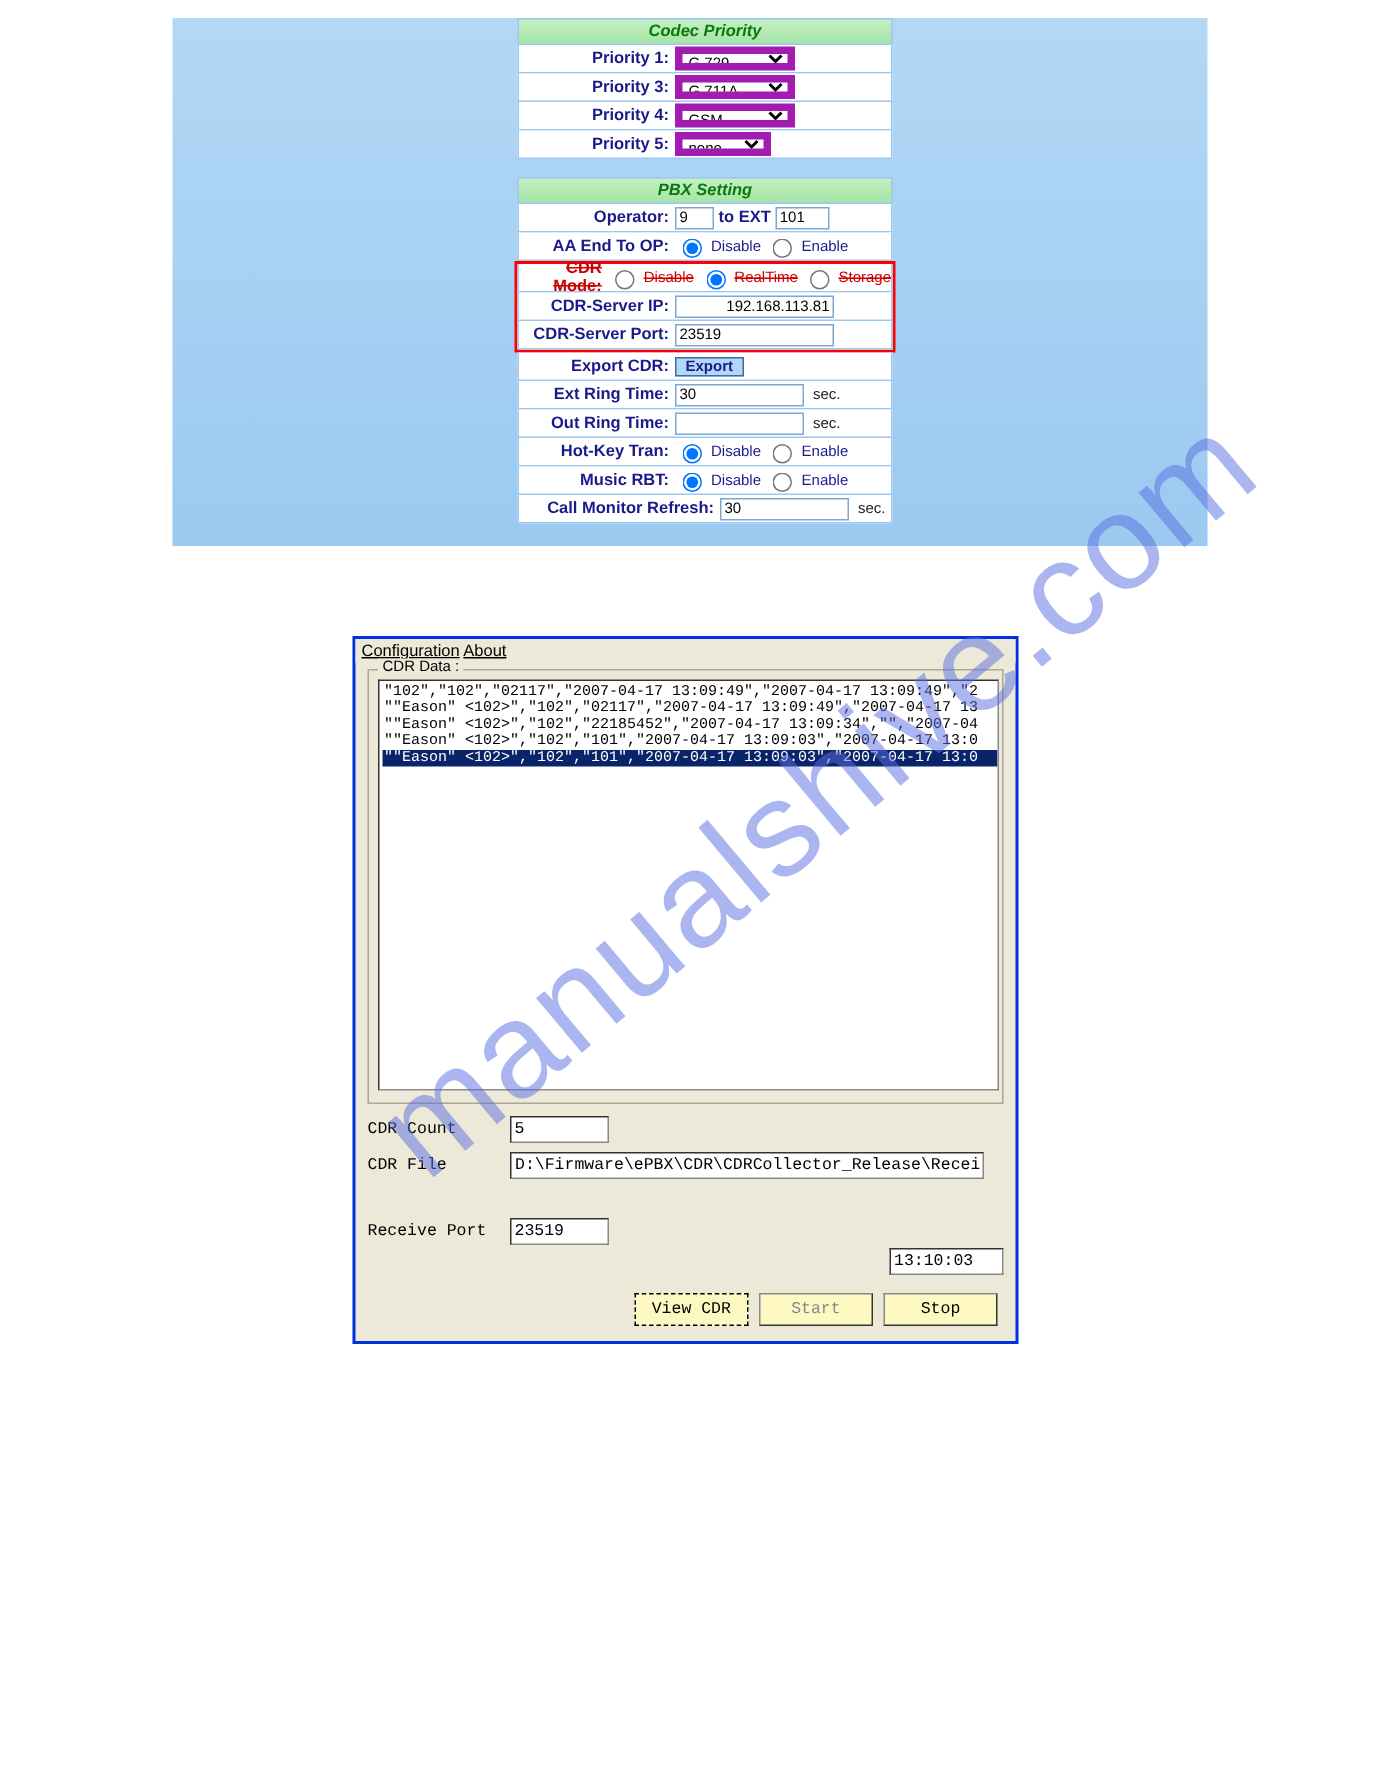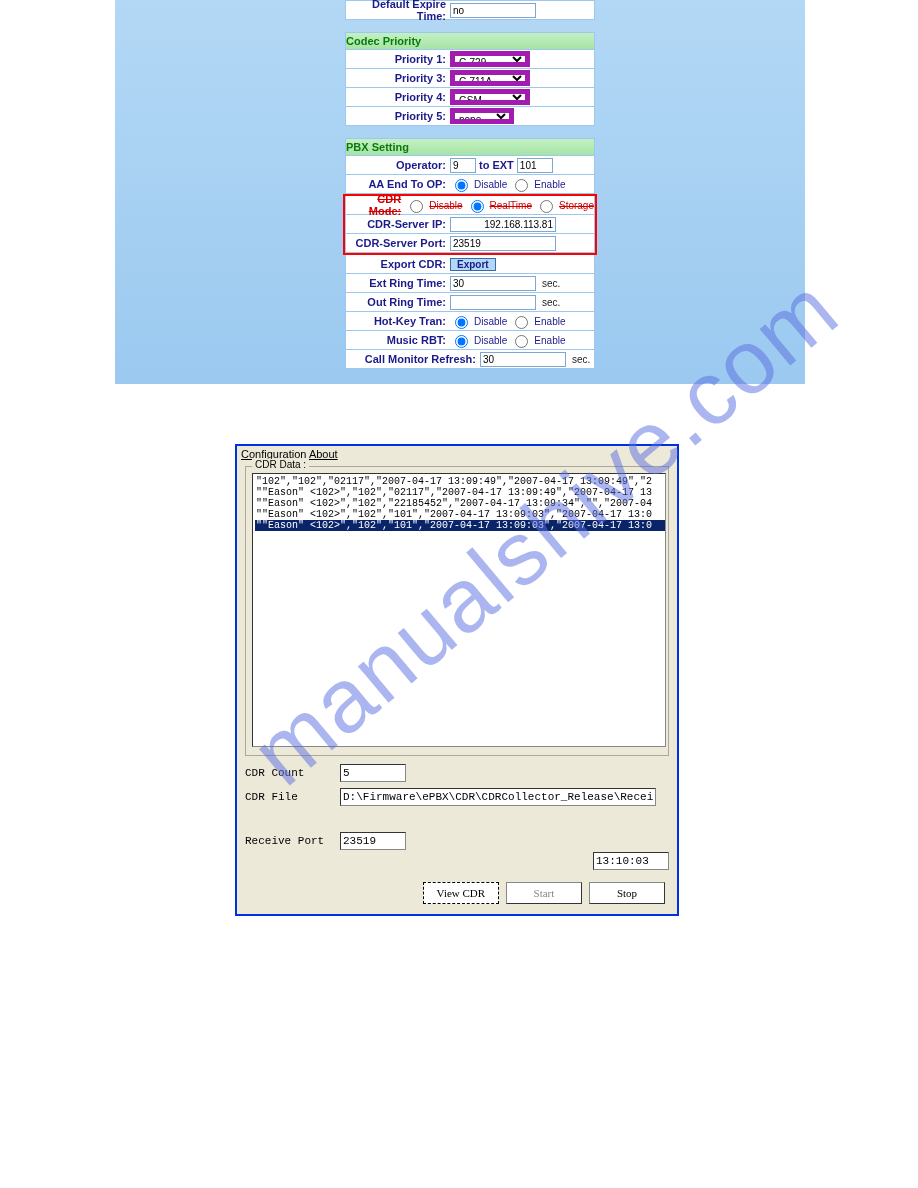--- a/index.html
+++ b/index.html
@@ -63,28 +63,29 @@
     border: 1px solid #7fa7d0;
     padding: 0 2px;
   }
   .row select {
     font-size: 10px;
     height: 16px;
     border: 5px solid #a21caf;
     background: #fff;
   }
   .section-title {
-    text-align: left;
+    text-align: center;
     color: #0a7a0a;
     font-weight: bold;
     font-size: 11px;
     background: linear-gradient(#c4f0c4, #a5e4a5);
     border: 1px solid #9cc8f0;
     padding: 2px 0;
     margin-top: 12px;
+    font-style: italic;
   }
   .radio { font-weight: normal; font-size: 10px; }
   .btn-export {
     background: #b3d8f5;
     border: 1px solid #3a6aa9;
     font-size: 10px;
     padding: 0 6px;
     color: #1a1a8a;
     font-weight: bold;
     text-align: center;
@@ -145,45 +146,39 @@
   .fields input {
     font-family: "Courier New", monospace;
     font-size: 11px;
     border: 1px inset #888;
     background: #fff;
     height: 16px;
     padding: 0 2px;
   }
   .btnrow { text-align: right; padding: 6px 12px 10px; }
   .winbtn {
-    font-family: Liberation Serif, serif;
+    font-family: Liberation Mono, monospace;
     font-size: 11px;
     width: 76px;
     height: 22px;
     margin-left: 4px;
-    background: #ffffff;
+    background: #fef9c3;
     border: 1px outset #888;
   }
   .winbtn.dashed { border: 1px dashed #000; }
   .winbtn:disabled { color: #888; }
 </style>
 </head>
 <body>
 
 <div class="watermark">manualshive.com</div>
 
 <div class="web-panel">
   <div class="web-inner">
 
-    <div class="row" style="border-top:1px solid #9cc8f0;">
-      <span class="label">Default Expire Time:</span>
-      <span class="value">
-          <input type="text" style="width: 80px;" value="no">
-        </span>
-    </div>
 
     <div class="section-title">Codec Priority</div>
     <div class="row">
       <span class="label">Priority 1:</span>
       <span class="value">
           <select style="width:80px"><option>G.729</option></select>
         </span>
     </div>
     <div class="row">
       <span class="label">Priority 3:</span>

